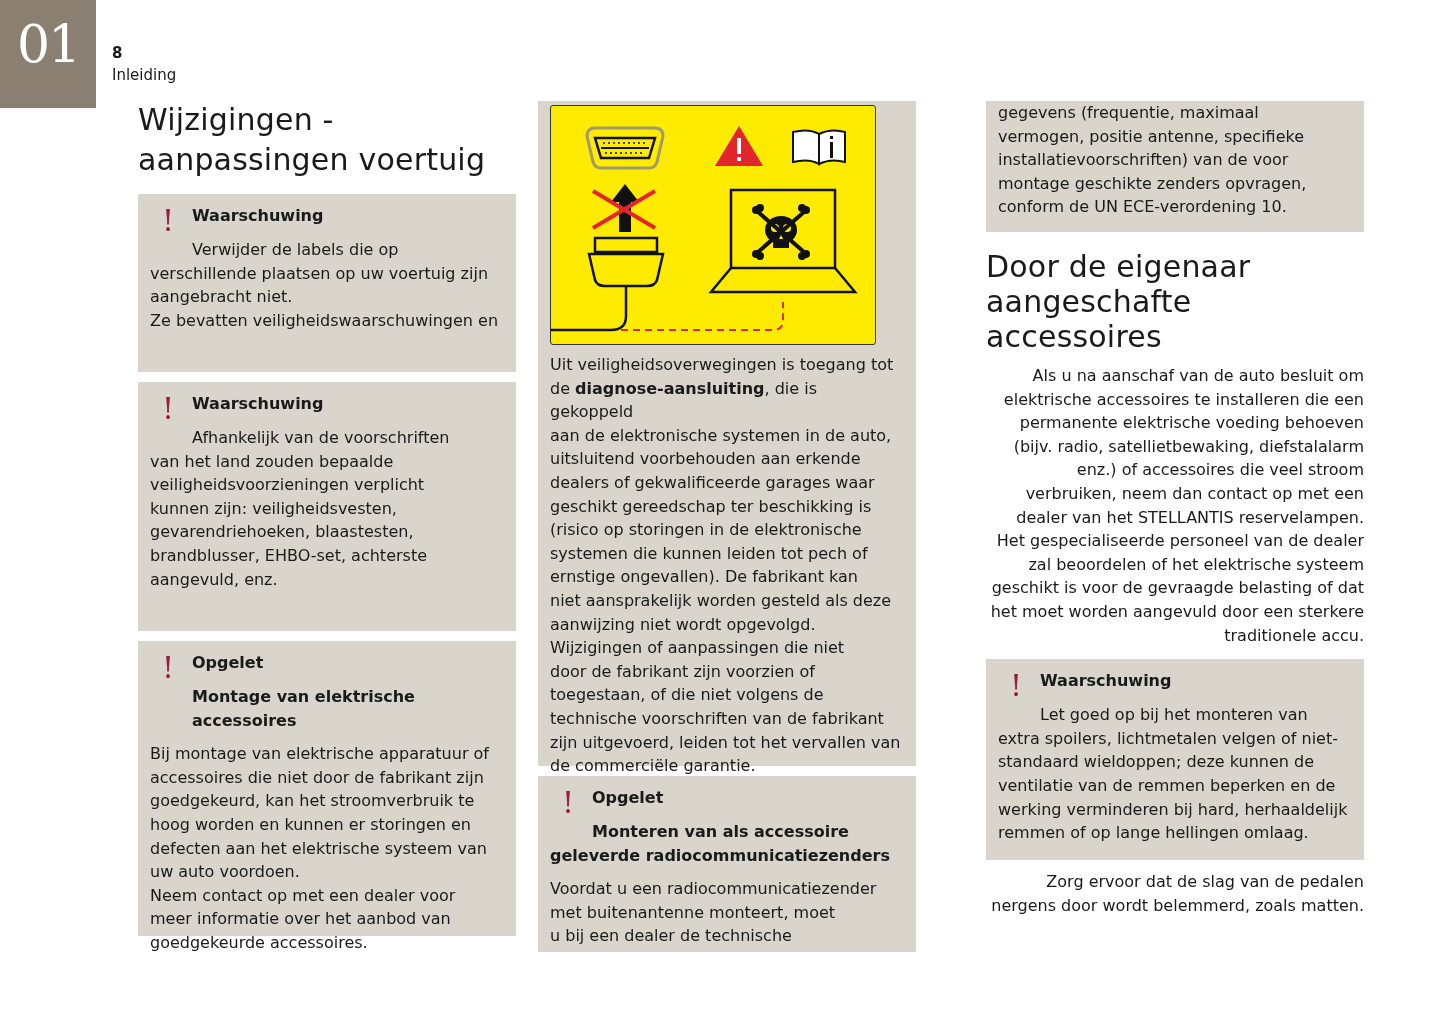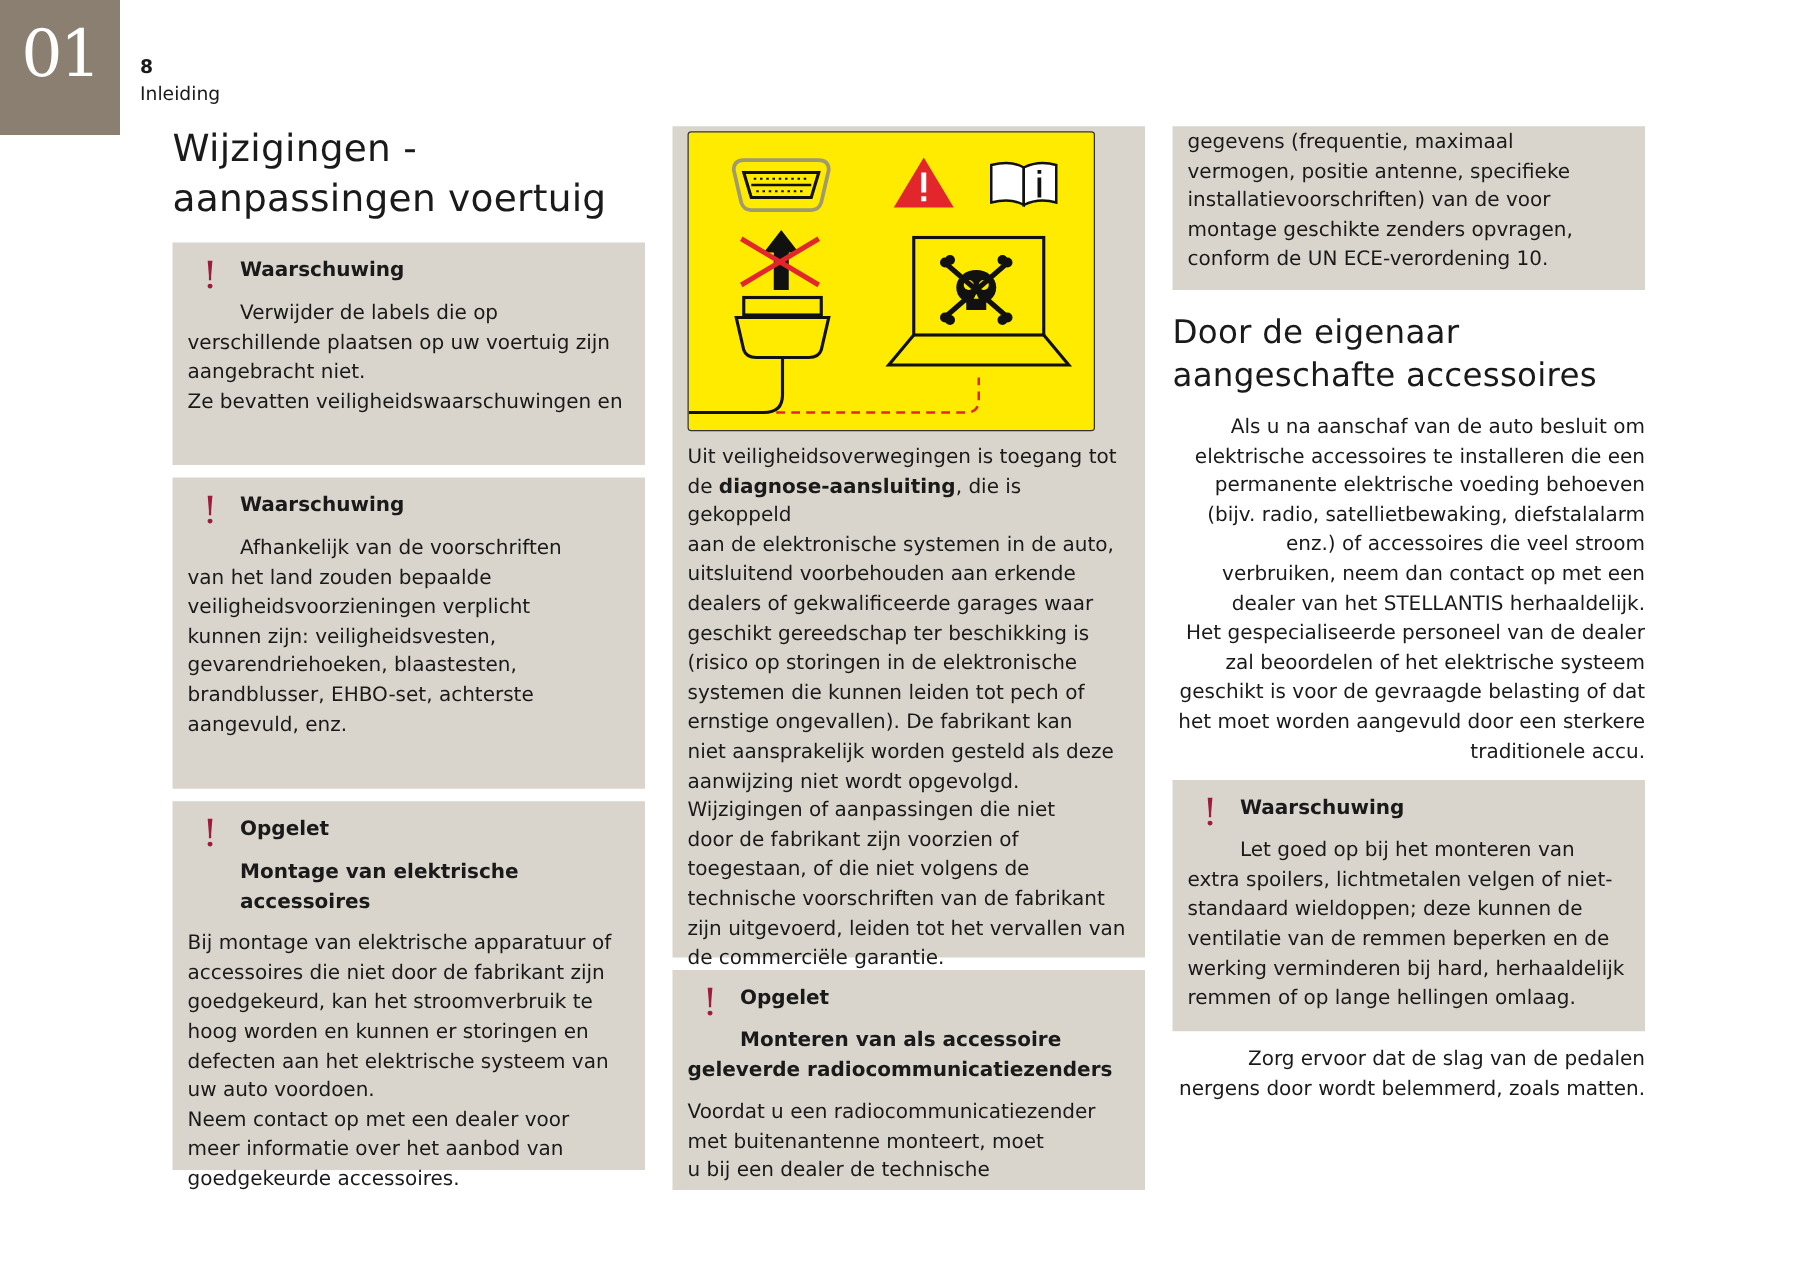--- a/index.html
+++ b/index.html
@@ -12,21 +12,21 @@
     position: absolute; left: 0; top: 0; width: 96px; height: 108px;
     background: #8a7f70; color: #fff;
     font-family: "DejaVu Serif", serif; font-size: 52px; line-height: 88px;
     text-align: center; letter-spacing: -2px;
   }
   .page-num { position: absolute; left: 112px; top: 44px; font-size: 15px; font-weight: bold; }
   .section-name { position: absolute; left: 112px; top: 66px; font-size: 15px; }
   .col { position: absolute; width: 378px; }
   .col1 { left: 138px; }
   .col2 { left: 538px; }
-  .col3 { left: 938px; }
+  .col3 { left: 986px; }
   .h1 {
     font-size: 30px; line-height: 40px; font-weight: normal; margin: 0;
     letter-spacing: 0.2px; color: #1a1a1a;
   }
   .box {
     background: #d9d5cc; padding: 10px 12px 12px 12px; box-sizing: border-box;
     font-size: 16px; line-height: 23.6px;
   }
   .box .head { position: relative; padding-left: 42px; font-weight: bold; min-height: 24px; }
   .excl {
@@ -202,33 +202,33 @@
 
 <div class="col col3" style="top:101px;">
   <div class="box" style="padding:0 12px 10px 12px; height:131px;">
     <p>gegevens (frequentie, maximaal</p>
     <p>vermogen, positie antenne, specifieke</p>
     <p>installatievoorschriften) van de voor</p>
     <p>montage geschikte zenders opvragen,</p>
     <p>conform de UN ECE-verordening 10.</p>
   </div>
 
-  <h1 class="h1" style="font-size:26px; line-height:35px; margin-top:17px;">
+  <h1 class="h1" style="font-size:30px; line-height:35px; margin-top:17px;">
     <span>Door de eigenaar</span><br>
     <span>aangeschafte accessoires</span>
   </h1>
 
   <div style="margin-top:10px;">
     <p class="text">Als u na aanschaf van de auto besluit om</p>
     <p class="text">elektrische accessoires te installeren die een</p>
     <p class="text">permanente elektrische voeding behoeven</p>
     <p class="text">(bijv. radio, satellietbewaking, diefstalalarm</p>
     <p class="text">enz.) of accessoires die veel stroom</p>
     <p class="text">verbruiken, neem dan contact op met een</p>
-    <p class="text">dealer van het STELLANTIS herhaaldelijk.</p>
+    <p class="text">dealer van het STELLANTIS reservelampen.</p>
     <p class="text">Het gespecialiseerde personeel van de dealer</p>
     <p class="text">zal beoordelen of het elektrische systeem</p>
     <p class="text">geschikt is voor de gevraagde belasting of dat</p>
     <p class="text">het moet worden aangevuld door een sterkere</p>
     <p class="text">traditionele accu.</p>
   </div>
 
   <div class="box" style="margin-top:12px; height:201px;">
     <div class="head">
       <span class="excl">!</span>

